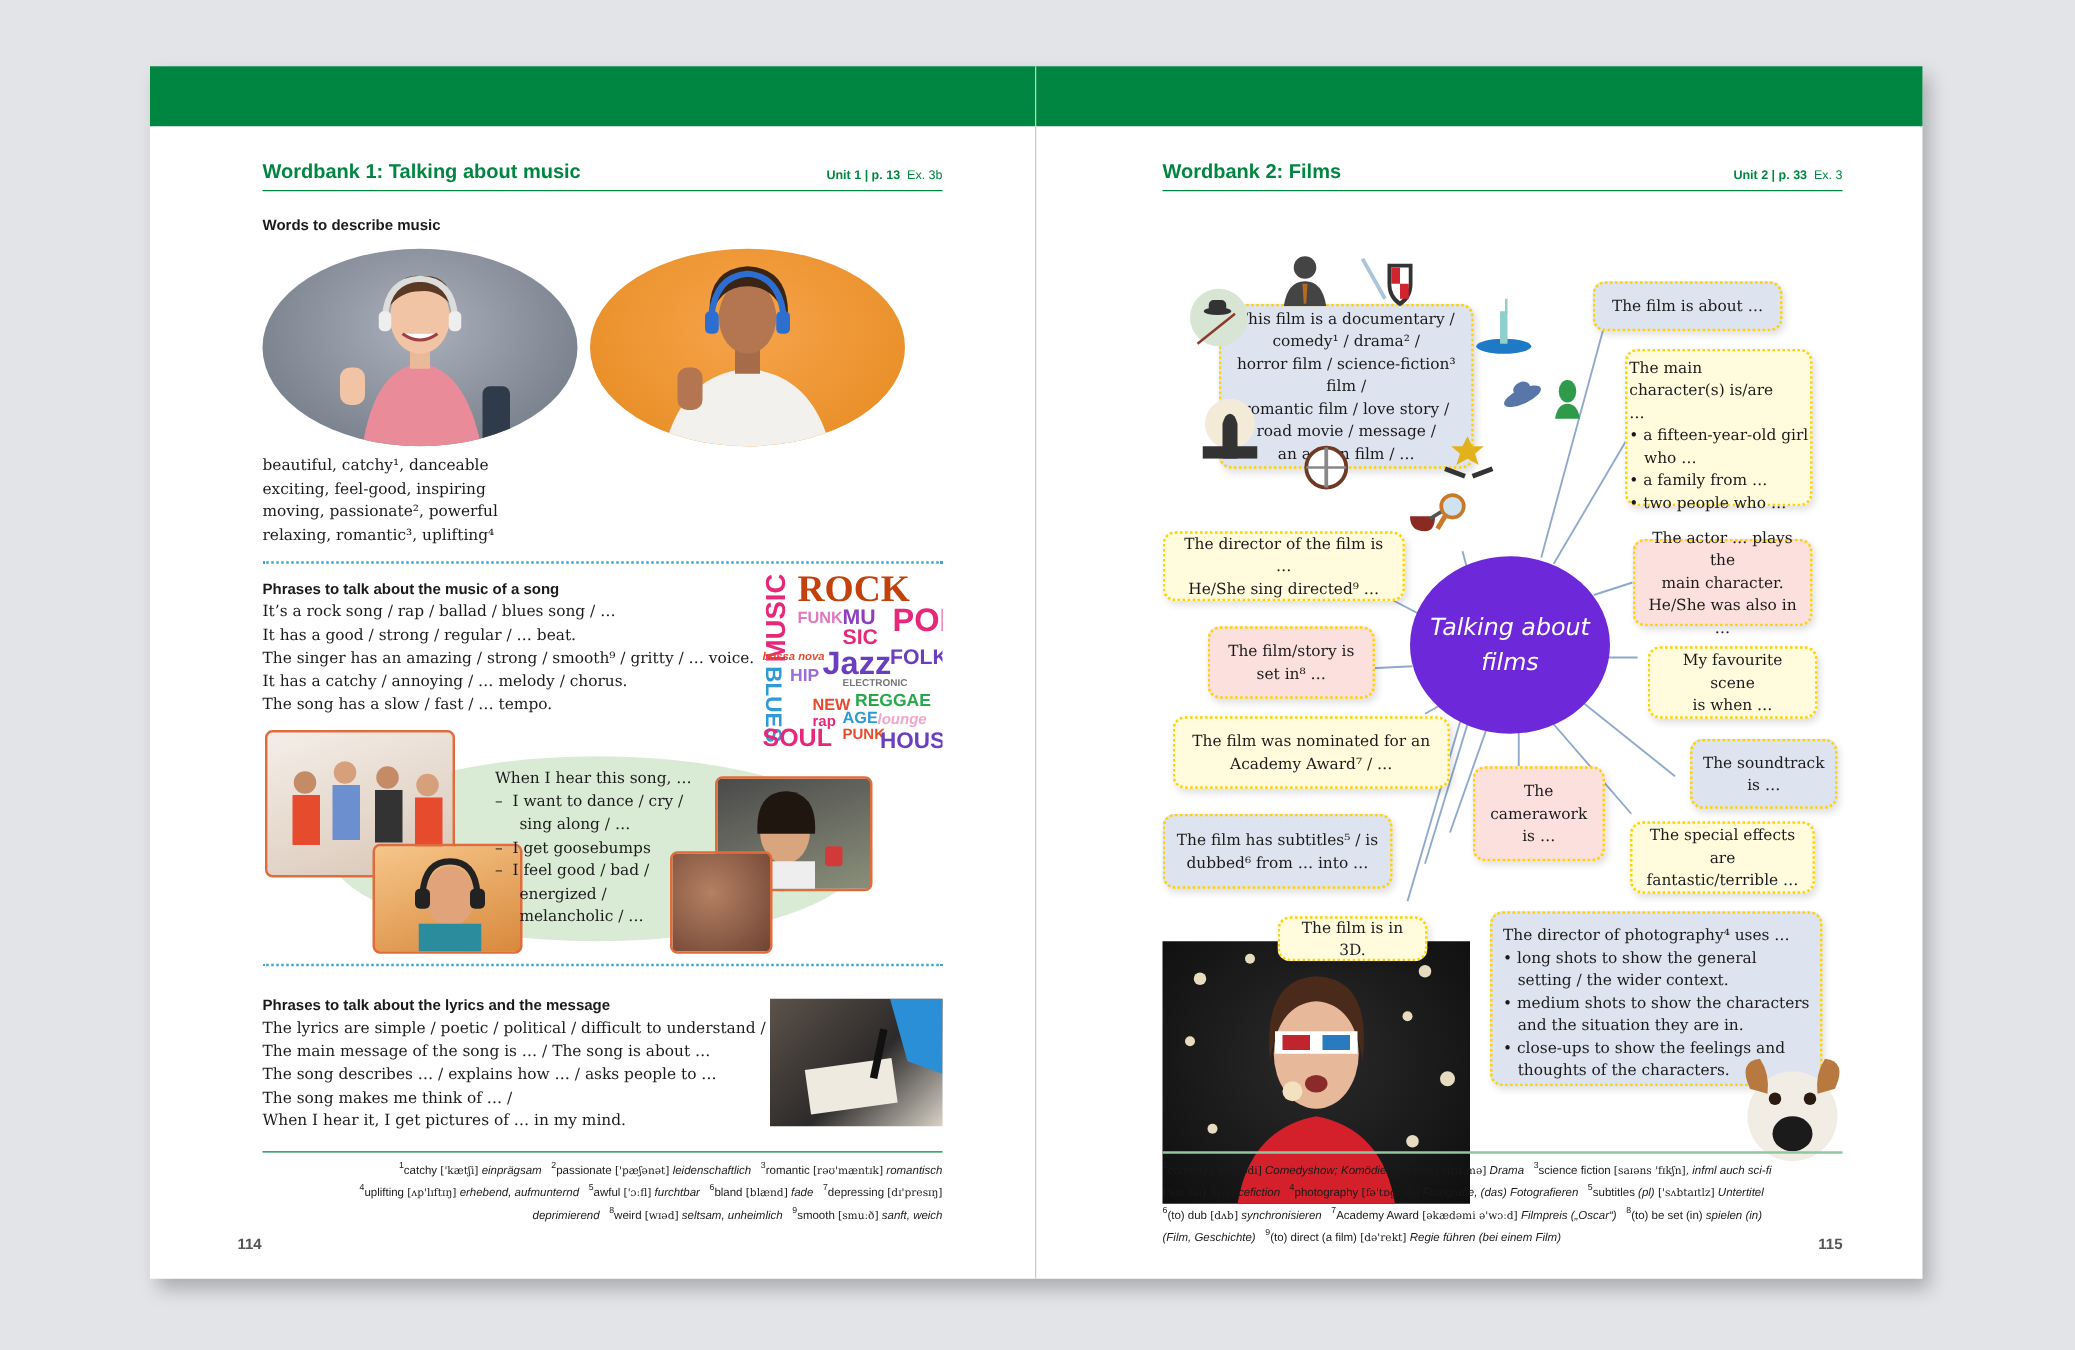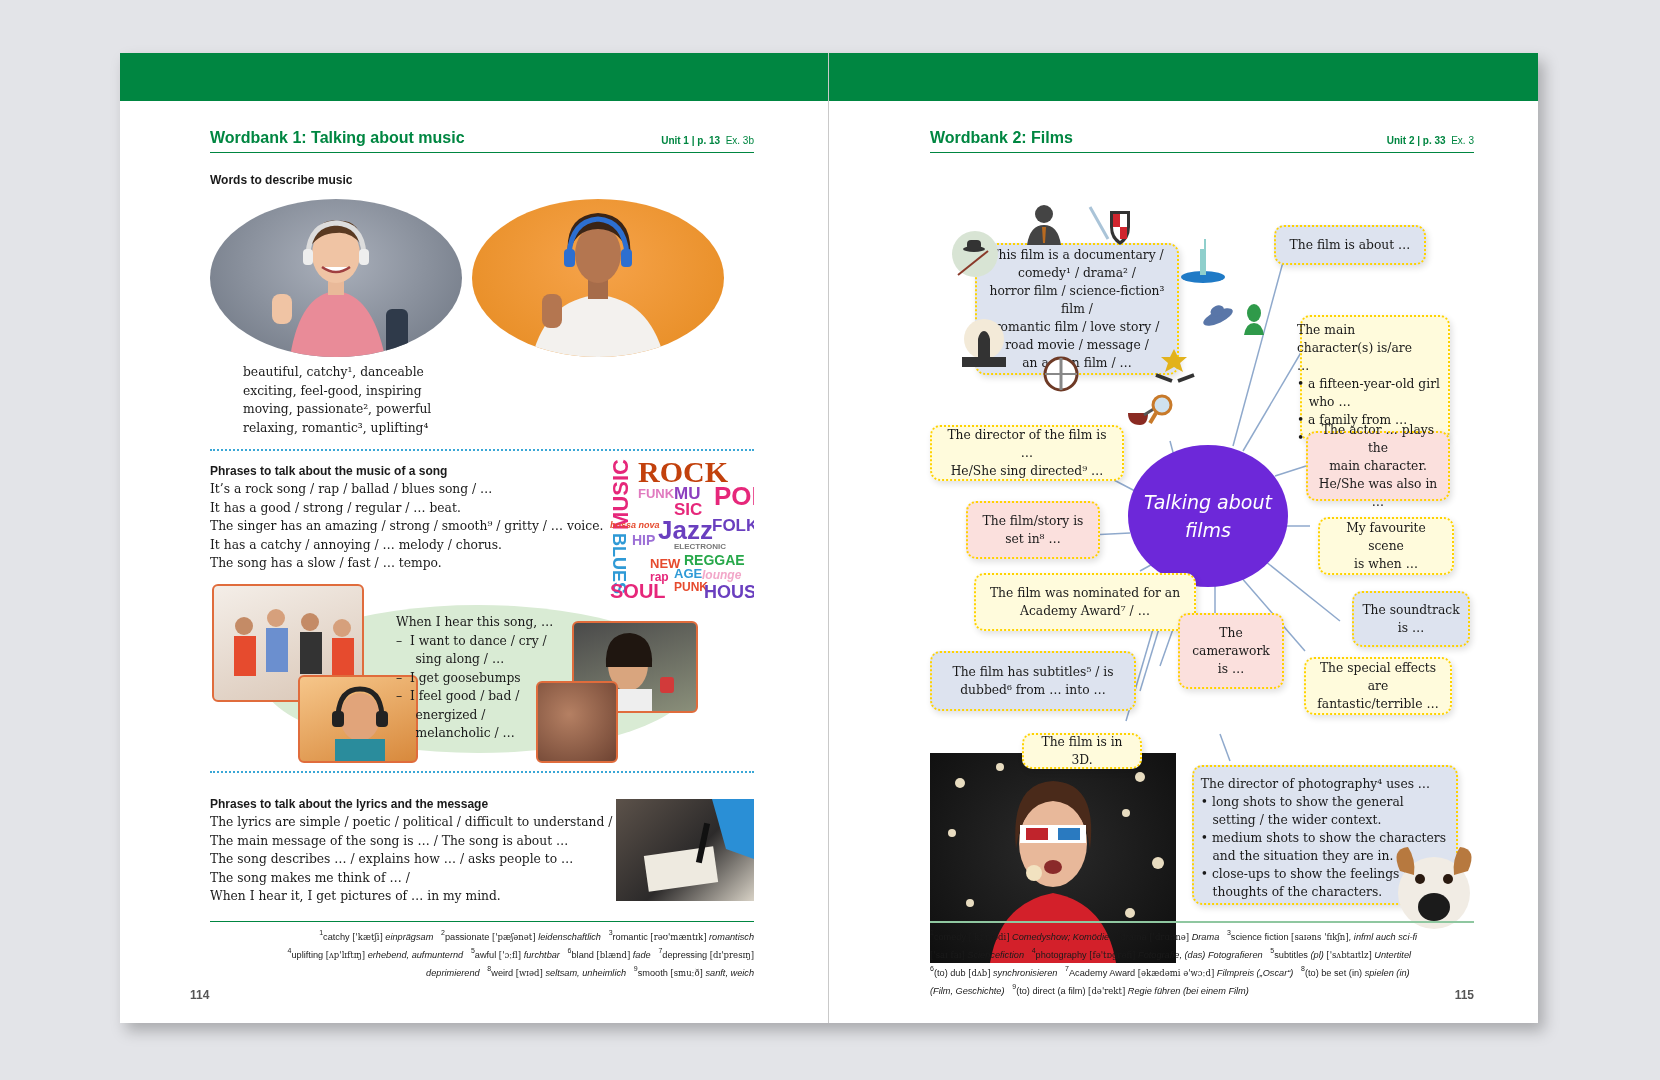--- a/index.html
+++ b/index.html
@@ -29,21 +29,21 @@
   .foot-rule { position: absolute; left: 0; width: 544px; height: 0; border-top: 1.5px solid #008641; }
   .foot-rule.r { border-top: 2px solid #8fc7a0; }
   .fn { position: absolute; font-family: "Liberation Sans", sans-serif; font-size: 9.2px; line-height: 13px; white-space: nowrap; }
   .fn i { font-style: italic; }
   .fn .ipa { font-family: "DejaVu Serif", serif; font-size: 8.5px; }
   .pagenum { position: absolute; top: 887px; font-family: "Liberation Sans", sans-serif; font-size: 12px; color: #555; font-weight: bold; }
   .bubble { position: absolute; border: 2px dotted #ffd200; border-radius: 10px; font-size: 12.3px; line-height: 18px; text-align: center; display: flex; align-items: center; justify-content: center; padding: 4px 8px; box-shadow: 2px 3px 6px rgba(0,0,0,0.12); }
   .bubble.blue { background: #dde3ef; }
   .bubble.yellow { background: #fffbdc; }
   .bubble.pink { background: #fbe0dd; }
-  .bubble.left-al { text-align: left; justify-content: flex-end; align-items: flex-start; margin-top: 36px; }
+  .bubble.left-al { text-align: left; justify-content: center; align-items: flex-start; }
   .center-circle { position: absolute; width: 160px; height: 142px; border-radius: 50%; background: #6d28d9; color: #fff; font-family: "DejaVu Sans", sans-serif; font-style: italic; font-size: 19px; display: flex; align-items: center; justify-content: center; text-align: center; line-height: 28px; }
   .lines { position: absolute; left: 0; top: 0; width: 544px; height: 922px; pointer-events: none; }
   .wordcloud { position: absolute; font-family: "Liberation Sans", sans-serif; font-weight: bold; overflow: hidden; }
   .wc { position: absolute; line-height: 1; }
 </style>
 </head>
 <body>
 
 <div class="spread">
   <div class="band">
@@ -79,21 +79,21 @@
         <rect x="116" y="80" width="20" height="20" fill="#a66c4a"></rect>
         <ellipse cx="126" cy="55" rx="23" ry="29" fill="#b47650"></ellipse>
         <path d="M96 58 Q92 16 126 14 Q162 16 158 60 Q150 30 126 30 Q102 30 96 58Z" fill="#3a2416"></path>
         <path d="M97 55 Q100 22 126 20 Q152 22 155 55" stroke="#2d6fd0" stroke-width="5" fill="none"></path>
         <rect x="92" y="50" width="11" height="18" rx="4" fill="#2d6fd0"></rect>
         <rect x="149" y="50" width="11" height="18" rx="4" fill="#2d6fd0"></rect>
         <rect x="70" y="95" width="20" height="34" rx="8" fill="#b47650"></rect>
       </svg>
     </div>
 
-    <div class="txt" style="left:0;top:262px;margin-left:33px;">
+    <div class="txt" style="left:0;top:262px;">
       <div>beautiful, catchy¹, danceable</div>
       <div>exciting, feel-good, inspiring</div>
       <div>moving, passionate², powerful</div>
       <div>relaxing, romantic³, uplifting⁴</div>
     </div>
 
     <div class="dots" style="top:348px;"></div>
 
     <div class="sec-title" style="left:0;top:363px;">Phrases to talk about the music of a song</div>
     <div class="txt" style="left:0;top:379px;">
@@ -323,21 +323,21 @@
         </div>
     </div>
 
     <div class="bubble yellow" style="left:388px;top:416px;width:136px;height:58px;">
       <div>
           <div>My favourite scene</div>
           <div>is when …</div>
         </div>
     </div>
 
-    <div class="bubble yellow" style="left:8px;top:472px;width:222px;height:58px;margin-left:36px;">
+    <div class="bubble yellow" style="left:8px;top:472px;width:222px;height:58px;">
       <div>
           <div>The film was nominated for an</div>
           <div>Academy Award⁷ / …</div>
         </div>
     </div>
 
     <div class="bubble blue" style="left:422px;top:490px;width:118px;height:56px;">
       <div>
           <div>The soundtrack</div>
           <div>is …</div>
@@ -345,21 +345,21 @@
     </div>
 
     <div class="bubble pink" style="left:248px;top:512px;width:106px;height:76px;">
       <div>
           <div>The</div>
           <div>camerawork</div>
           <div>is …</div>
         </div>
     </div>
 
-    <div class="bubble blue" style="left:0;top:550px;width:206px;height:60px;">
+    <div class="bubble blue" style="left:0;top:550px;width:184px;height:60px;">
       <div>
           <div>The film has subtitles⁵ / is</div>
           <div>dubbed⁶ from … into …</div>
         </div>
     </div>
 
     <div class="bubble yellow" style="left:374px;top:556px;width:148px;height:58px;">
       <div>
           <div>The special effects are</div>
           <div>fantastic/terrible …</div>

